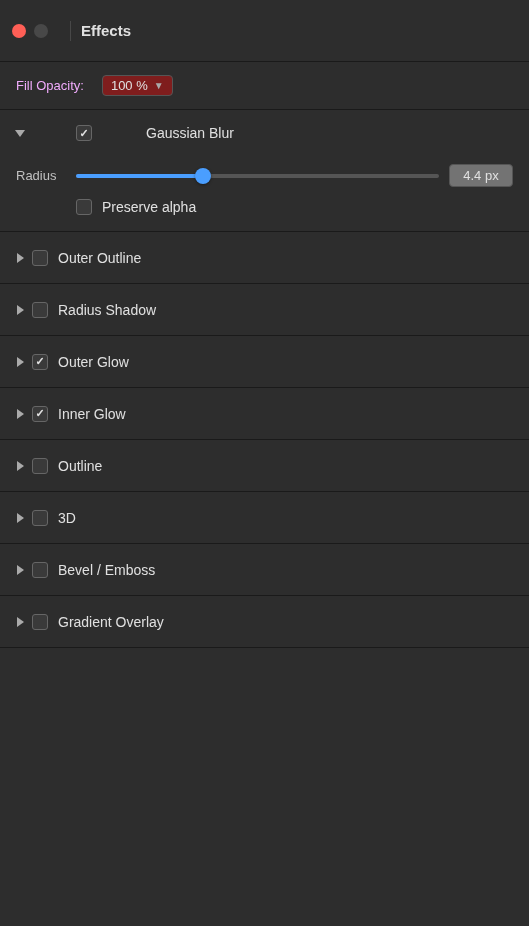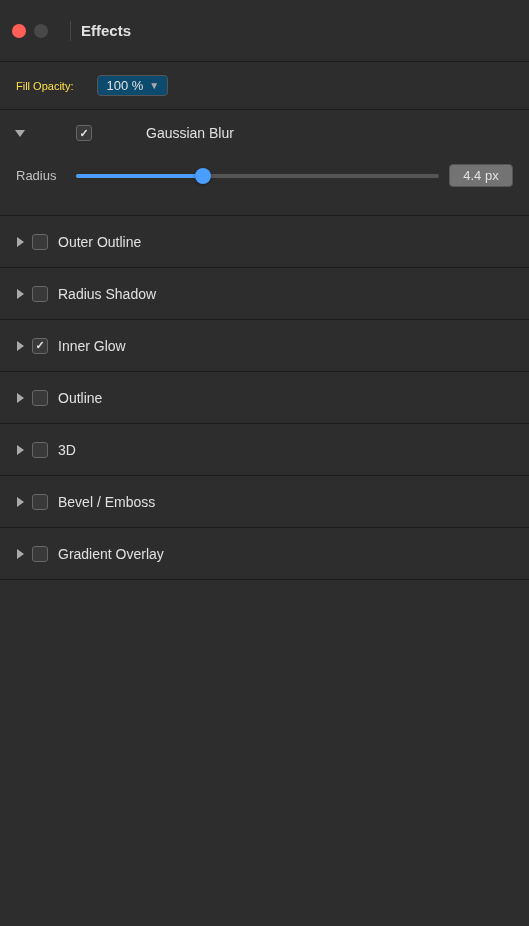--- a/index.html
+++ b/index.html
@@ -67,29 +67,29 @@
     
     .fill-opacity-row {
       display: flex;
       align-items: center;
       padding: 12px 16px;
       border-bottom: 1px solid #1a1a1a;
       height: 48px;
     }
 
     .fill-opacity-label {
-      color: #fde047;
-      margin-right: 24px;
-      font-size: 11px;
+      color: #f0abfc;
+      margin-right: 18px;
+      font-size: 13px;
     }
 
     .fill-opacity-dropdown {
       display: flex;
       align-items: center;
-      background: #0c4a6e;
+      background: #7f1d1d;
       border: 1px solid #555;
       border-radius: 4px;
       padding: 2px 8px;
       cursor: pointer;
       gap: 6px;
     }
 
     .fill-opacity-value {
       font-size: 13px;
       color: #e0e0e0;
@@ -297,37 +297,48 @@
     <div class="radius-row">
       <span class="radius-label">Radius</span>
       <div class="slider-container">
         <div class="slider-track">
           <div class="slider-fill"></div>
         </div>
         <div class="slider-thumb"></div>
       </div>
       <div class="radius-value-box">4.4 px</div>
     </div>
+    <div class="preserve-alpha-row">
+      <div class="preserve-checkbox"></div>
+      <span class="preserve-label">Preserve alpha</span>
+    </div>
   </div>
 </div>
 
 <div id="effects-list">
     <div class="effect-row">
       <div class="expand-arrow">
         <span class="expand-arrow-right"></span>
       </div>
       <div class="effect-checkbox"></div>
       <span class="effect-name">Outer Outline</span>
     </div>
     <div class="effect-row">
       <div class="expand-arrow">
         <span class="expand-arrow-right"></span>
       </div>
       <div class="effect-checkbox"></div>
       <span class="effect-name">Radius Shadow</span>
+    </div>
+    <div class="effect-row">
+      <div class="expand-arrow">
+        <span class="expand-arrow-right"></span>
+      </div>
+      <div class="effect-checkbox checked"></div>
+      <span class="effect-name">Outer Glow</span>
     </div>
     <div class="effect-row">
       <div class="expand-arrow">
         <span class="expand-arrow-right"></span>
       </div>
       <div class="effect-checkbox checked"></div>
       <span class="effect-name">Inner Glow</span>
     </div>
     <div class="effect-row">
       <div class="expand-arrow">

